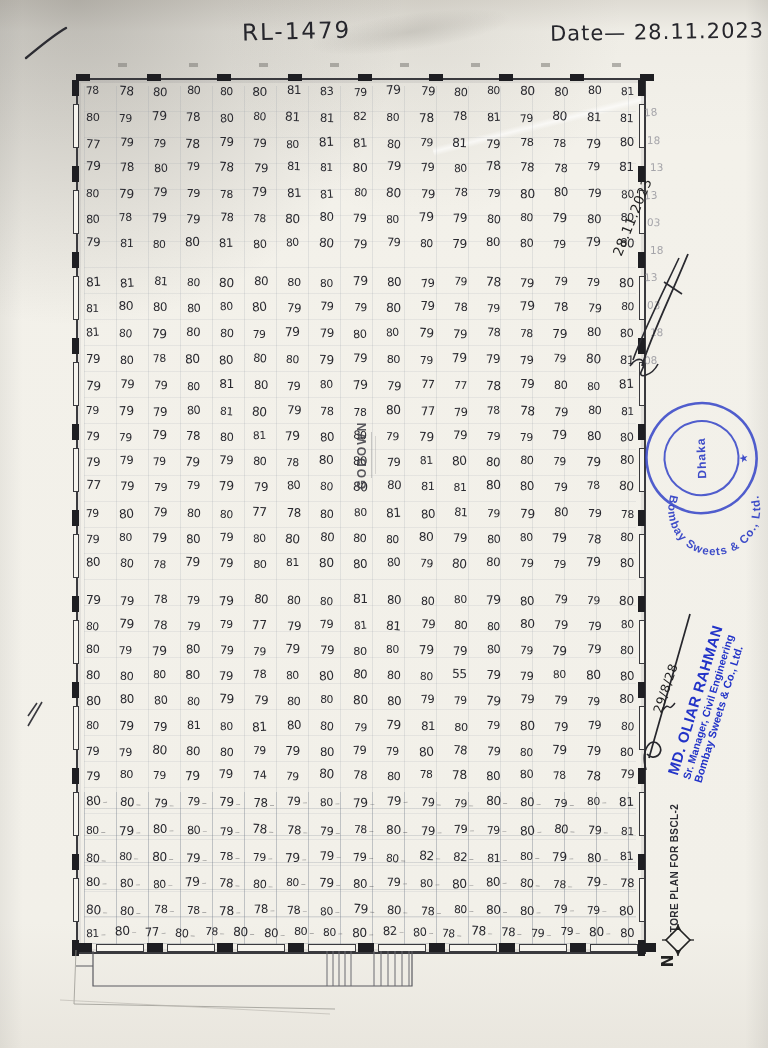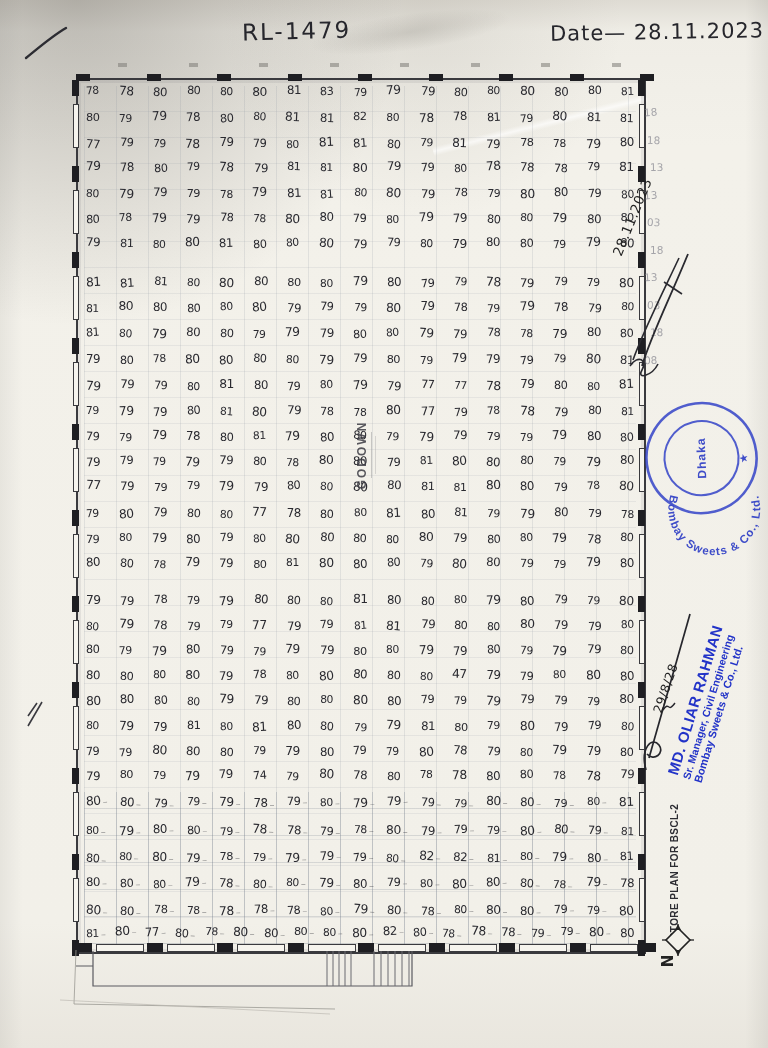--- a/index.html
+++ b/index.html
@@ -604,21 +604,21 @@
         <span class="cell" style="transform: rotate(2deg) translateY(1px); font-size: 11.3px;">80</span>
         <span class="cell" style="transform: rotate(1deg) translateY(-1px); font-size: 10.8px;">80</span>
         <span class="cell" style="transform: rotate(0deg) translateY(0px); font-size: 12.3px;">80</span>
         <span class="cell" style="transform: rotate(-1deg) translateY(1px); font-size: 11.8px;">79</span>
         <span class="cell" style="transform: rotate(-2deg) translateY(-1px); font-size: 11.3px;">78</span>
         <span class="cell" style="transform: rotate(-3deg) translateY(0px); font-size: 10.8px;">80</span>
         <span class="cell" style="transform: rotate(-4deg) translateY(1px); font-size: 12.3px;">80</span>
         <span class="cell" style="transform: rotate(4deg) translateY(-1px); font-size: 11.8px;">80</span>
         <span class="cell" style="transform: rotate(3deg) translateY(0px); font-size: 11.3px;">80</span>
         <span class="cell" style="transform: rotate(2deg) translateY(1px); font-size: 10.8px;">80</span>
-        <span class="cell" style="transform: rotate(1deg) translateY(-1px); font-size: 12.3px;">47</span>
+        <span class="cell" style="transform: rotate(1deg) translateY(-1px); font-size: 12.3px;">55</span>
         <span class="cell" style="transform: rotate(0deg) translateY(0px); font-size: 11.8px;">79</span>
         <span class="cell" style="transform: rotate(-1deg) translateY(1px); font-size: 11.3px;">79</span>
         <span class="cell" style="transform: rotate(-2deg) translateY(-1px); font-size: 10.8px;">80</span>
         <span class="cell" style="transform: rotate(-3deg) translateY(0px); font-size: 12.3px;">80</span>
         <span class="cell" style="transform: rotate(-4deg) translateY(1px); font-size: 11.8px;">80</span>
       </div>
       <div class="num-row" style="top: 693px;">
         <span class="cell" style="transform: rotate(-2deg) translateY(1px); font-size: 12.3px;">80</span>
         <span class="cell" style="transform: rotate(-3deg) translateY(-1px); font-size: 11.8px;">80</span>
         <span class="cell" style="transform: rotate(-4deg) translateY(0px); font-size: 11.3px;">80</span>

